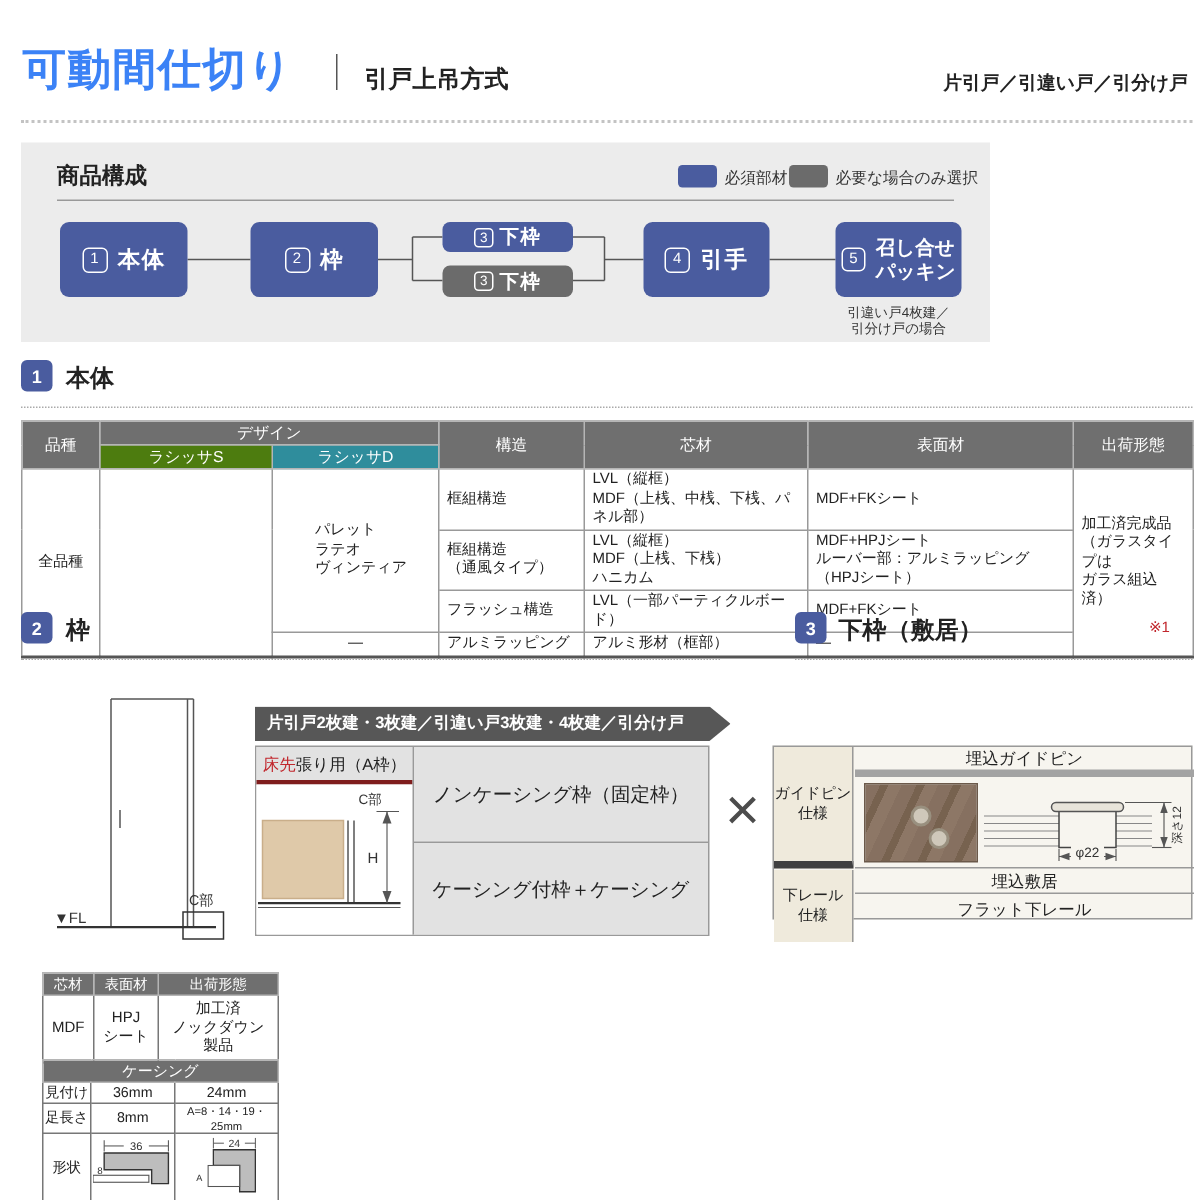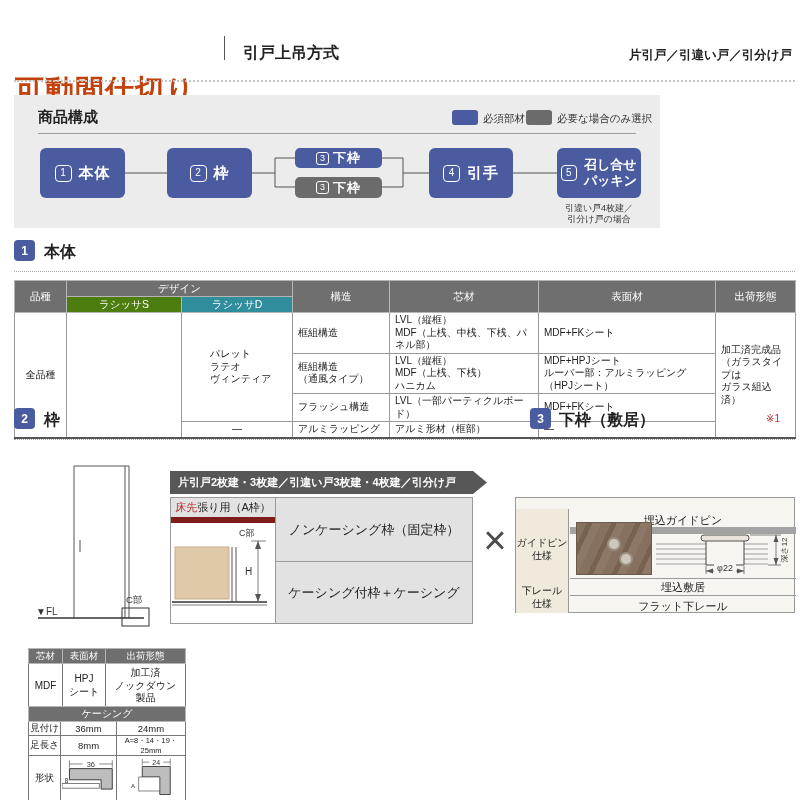--- a/index.html
+++ b/index.html
@@ -3,21 +3,21 @@
 <meta charset="utf-8">
 <style>
   * { margin:0; padding:0; box-sizing:border-box; }
   html,body { background:#fff; }
   body { font-family:"Liberation Sans","DejaVu Sans",sans-serif; color:#222; }
   .page { position:relative; width:800px; height:800px; background:#fff; overflow:hidden; }
   .abs { position:absolute; }
   .pre { white-space:pre-line; }
 
   
-  .t-title { left:15px; top:27px; font-size:29px; font-weight:bold; color:#c2410c; letter-spacing:1px;margin-top:44px; }
+  .t-title { left:15px; top:27px; font-size:29px; font-weight:bold; color:#3b82f6; letter-spacing:1px; }
   .t-bar   { left:224px; top:36px; width:1px; height:24px; background:#555; }
   .t-sub   { left:243px; top:43px; font-size:16px; font-weight:bold; }
   .t-right { right:8px;  top:47px; font-size:12.5px; font-weight:bold; }
   .t-rule  { left:14px; top:80px; width:781px; border-top:2px dotted #c3c3c3; }
 
   
   .panel { left:14px; top:95px; width:646px; height:133px; background:#ececec; }
   .p-title { left:24px; top:13px; font-size:15px; font-weight:bold; }
   .p-rule  { left:24px; top:38px; width:598px; border-top:1px solid #999; }
   .lg-sw { width:26px; height:15px; border-radius:3px; }
@@ -68,44 +68,44 @@
   .t1 th.d { background:#2f8d9c; }
   .t1 td { border:1px solid #999; padding:1px 5px; vertical-align:middle; line-height:1.25; background:#fff; }
   .t1 td.c { text-align:center; }
   .t1 td.ind { padding-left:28px; }
 
   
   .banner { left:170px; top:471px; width:317px; height:23px; background:#575757; color:#fff;
             font-size:11px; font-weight:bold; line-height:23px; padding-left:8px;
             clip-path:polygon(0 0, calc(100% - 14px) 0, 100% 50%, calc(100% - 14px) 100%, 0 100%); }
   .s2t { left:170px; top:497px; width:303px; height:127px; border:1px solid #999; background:#fff; }
-  .s2t-head { left:0; top:0; width:104px; height:25px; background:#e2e2e2; border-bottom:6px solid #7f1d1d;
+  .s2t-head { left:0; top:0; width:104px; height:25px; background:#e2e2e2; border-bottom:3px solid #7f1d1d;
               display:flex; align-items:center; justify-content:center; font-size:11px; }
   .s2t-head .red { color:#c1272d; }
   .s2t-diag { left:0; top:25px; width:104px; height:100px; background:#fff; }
   .s2t-right { left:104px; top:0; width:197px; height:125px; border-left:1px solid #999; }
   .opt { width:100%; height:63px; background:#e2e2e2; display:flex; align-items:center;
          justify-content:center; font-size:13px; }
   .opt + .opt { height:62px; border-top:1px solid #999; }
   .cross { left:472px; top:518px; width:46px; font-size:40px; color:#4c4c4c; text-align:center; font-weight:normal; }
 
   
   .s3t { left:515px; top:497px; width:280px; height:116px; border:1px solid #999; background:#f7f5ef; }
   .s3c { position:absolute; display:flex; align-items:center; justify-content:center; text-align:center; }
   .s3-lab { background:#efeadc; font-size:10px; line-height:1.3; }
-  .s3-l1 { left:0; top:11px; width:53px; height:81px; border-right:1px solid #999; border-bottom:1px solid #404040; }
-  .s3-gh { left:54px; top:16px; width:226px; height:20px; border-bottom:7px solid #a3a3a3; font-size:11px; }
+  .s3-l1 { left:0; top:0; width:53px; height:81px; border-right:1px solid #999; border-bottom:5px solid #404040; }
+  .s3-gh { left:54px; top:0; width:226px; height:20px; border-bottom:5px solid #a3a3a3; font-size:11px; }
   .s3-body { left:54px; top:21px; width:226px; height:60px; border-bottom:1px solid #999; }
   .photo { left:6px; top:3px; width:76px; height:53px;
            background:repeating-linear-gradient(115deg,#867060 0 9px,#77624f 9px 14px,#8d7766 14px 22px);
            border:1px solid #6b594a; }
   .pin { position:absolute; width:14px; height:14px; border-radius:50%;
          background:#cfc8ba; border:2px solid #99907f; }
   .pin.p1 { left:30px; top:14px; } .pin.p2 { left:42px; top:29px; }
-  .s3-l2 { left:0; top:82px; width:53px; height:33px; border-right:1px solid #999; }
+  .s3-l2 { left:0; top:82px; width:53px; height:48px; border-right:1px solid #999; }
   .s3-r1 { left:54px; top:82px; width:226px; height:16px; border-bottom:1px solid #999; font-size:11px; }
   .s3-r2 { left:54px; top:99px; width:226px; height:18px; font-size:11px; }
 
   
   .tA { left:28px; top:648px; border-collapse:collapse; table-layout:fixed; width:157px;
         font-size:10px; border:1px solid #555; }
   .tA th { background:#6f6f6f; color:#fff; font-weight:normal; border:1px solid #b5b5b5;
            height:15px; font-size:9.5px; }
   .tA td { border:1px solid #777; text-align:center; line-height:1.25; padding:3px 0; }
   .tB { left:28px; top:706px; border-collapse:collapse; table-layout:fixed; width:157px;

